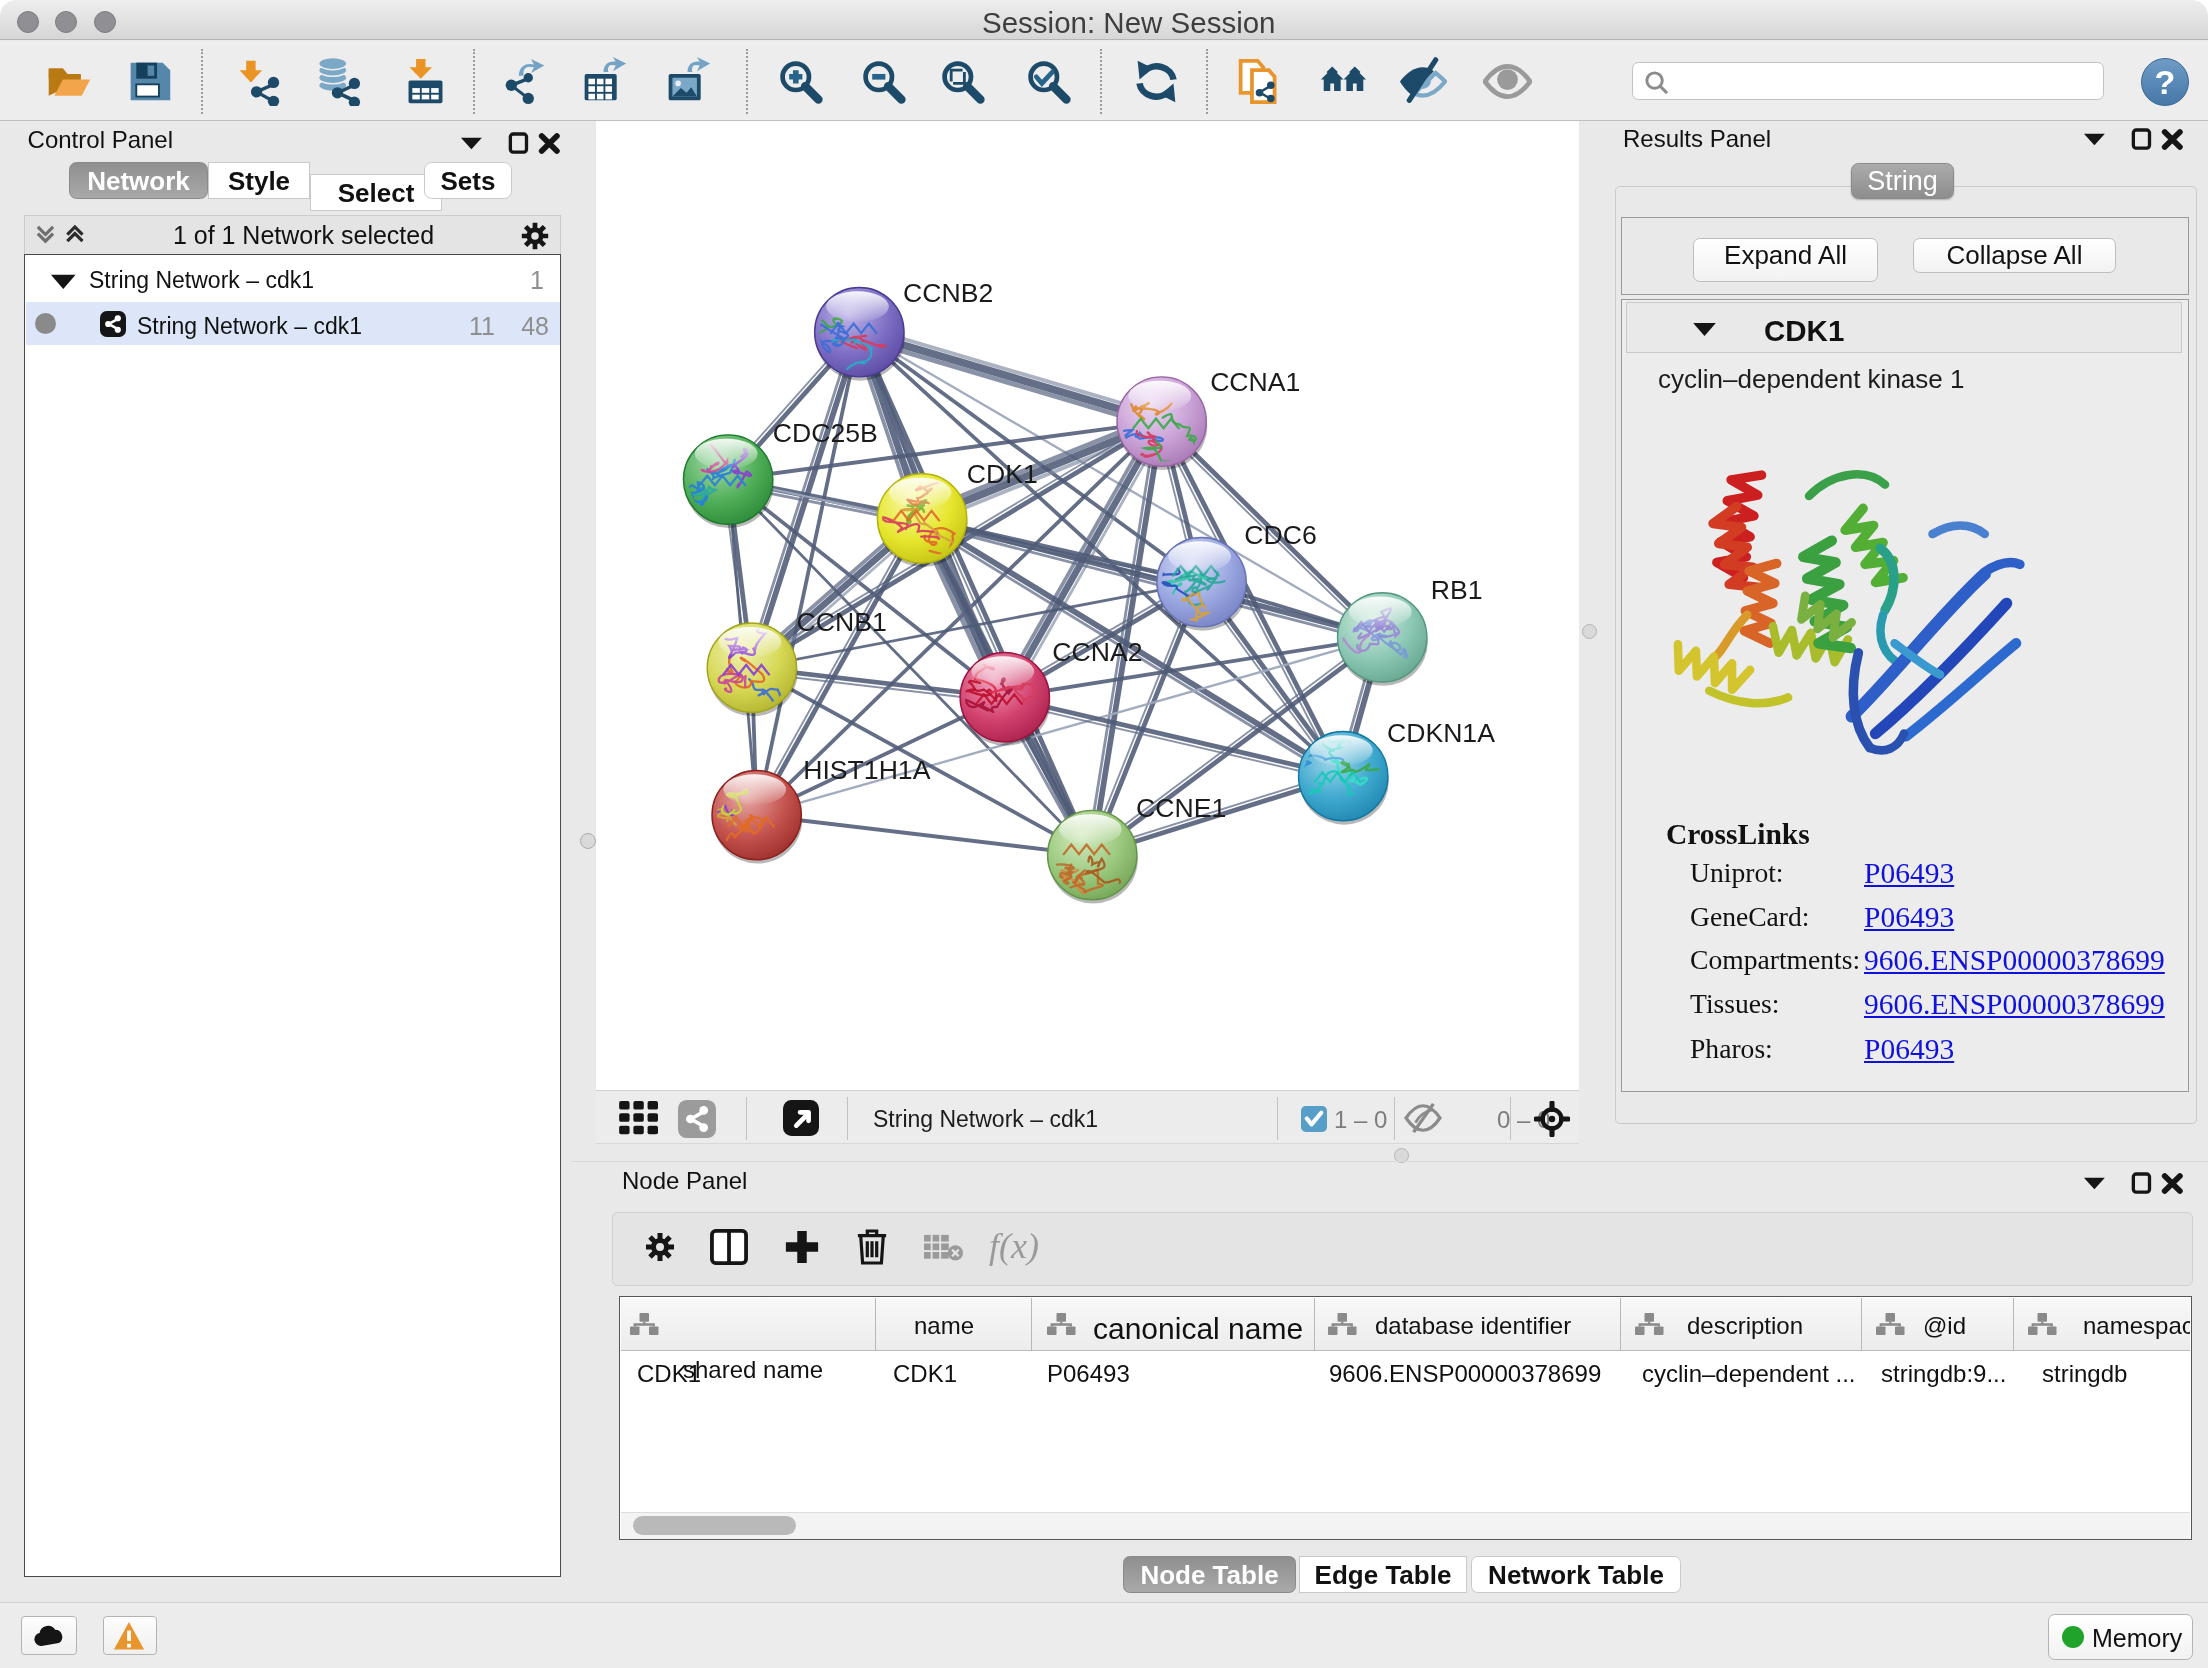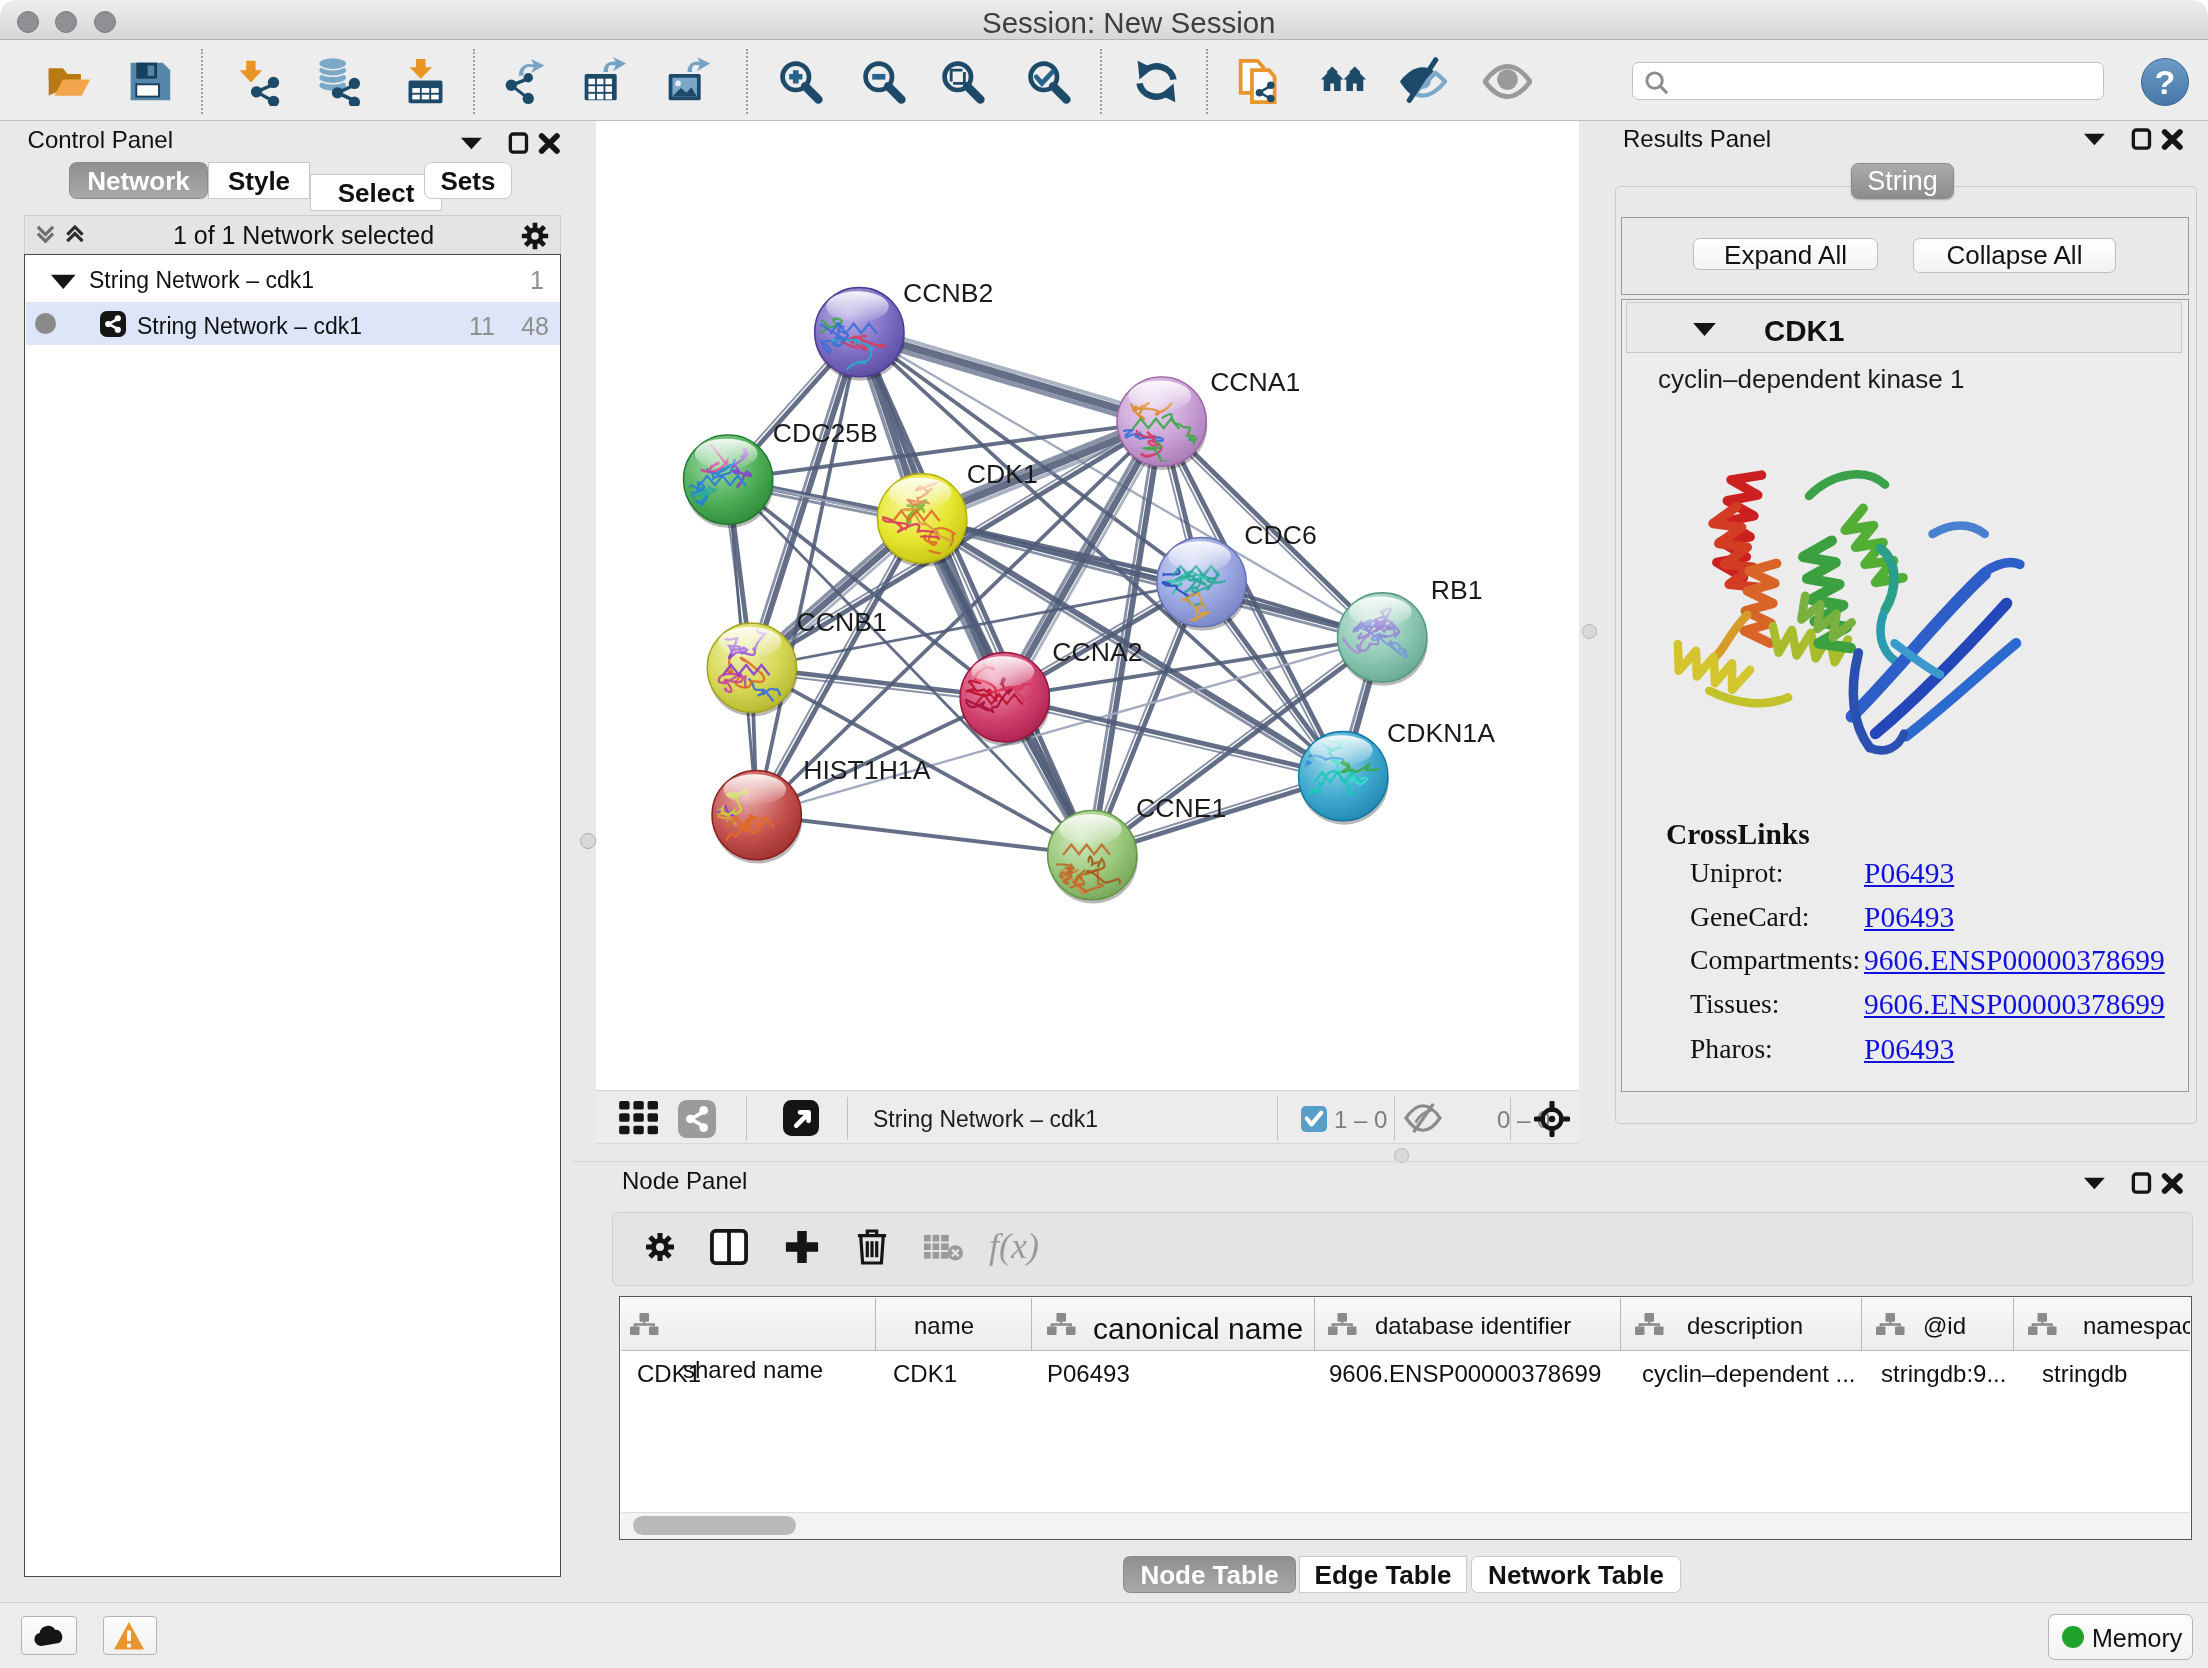--- a/index.html
+++ b/index.html
@@ -648,21 +648,21 @@
 <div id="results">
   <div class="abs phdr" style="left:1623px;top:125px;">Results Panel</div>
   <svg class="abs" style="left:2083px;top:127px" width="114" height="25" viewBox="0 0 120 26">
       <path d="M1 7 L23 7 L12 19 z" fill="#151515"></path>
       <rect x="53" y="3" width="17" height="19" rx="3" fill="none" stroke="#151515" stroke-width="3.5"></rect>
       <path d="M86 5 L102 21 M102 5 L86 21" stroke="#151515" stroke-width="6" stroke-linecap="round"></path>
     </svg>
   <div class="abs" style="left:1615px;top:186px;width:582px;height:938px;background:#e9e9e9;border:1px solid #c9c9c9;border-radius:4.8px;"></div>
   <div class="abs" style="left:1851px;top:163px;width:103px;height:36px;border-radius:7.6px;background:linear-gradient(#ababab,#8d8d8d);border:1px solid #8a8a8a;color:#fff;font-size:27px;text-align:center;line-height:34px;box-shadow:0 1px 1.9px rgba(0,0,0,0.25);">String</div>
   <div class="abs" style="left:1621px;top:217px;width:568px;height:78px;background:#e9e9e9;border:1px solid #9a9a9a;"></div>
-  <div class="btn abs" style="left:1693px;top:238px;width:185px;height:32px;line-height:33px;">Expand All</div>
+  <div class="btn abs" style="left:1693px;top:238px;width:185px;height:44px;line-height:33px;">Expand All</div>
   <div class="btn abs" style="left:1913px;top:238px;width:203px;height:35px;line-height:33px;">Collapse All</div>
   <div class="abs" style="left:1621px;top:299px;width:568px;height:793px;background:#ececec;border:1px solid #9a9a9a;"></div>
   <div class="abs" style="left:1626px;top:302px;width:556px;height:51px;background:#e9e9e9;border:1px solid #c9c9c9;"></div>
   <svg class="abs" style="left:1692px;top:321px" width="25" height="17" viewBox="0 0 26 18">
       <path d="M1 2 L25 2 L13 16 z" fill="#151515"></path>
     </svg>
   <div class="abs" style="left:1764px;top:314px;font-size:29.5px;font-weight:bold;color:#111;">CDK1</div>
   <div class="abs" style="left:1658px;top:364px;font-size:26px;color:#1c1c1c;">cyclin–dependent kinase 1</div>
   <svg class="abs" style="left:1657px;top:403px" width="418" height="357" viewBox="0 0 440 340">
 <g fill="none" stroke-linecap="round" stroke-linejoin="round">

